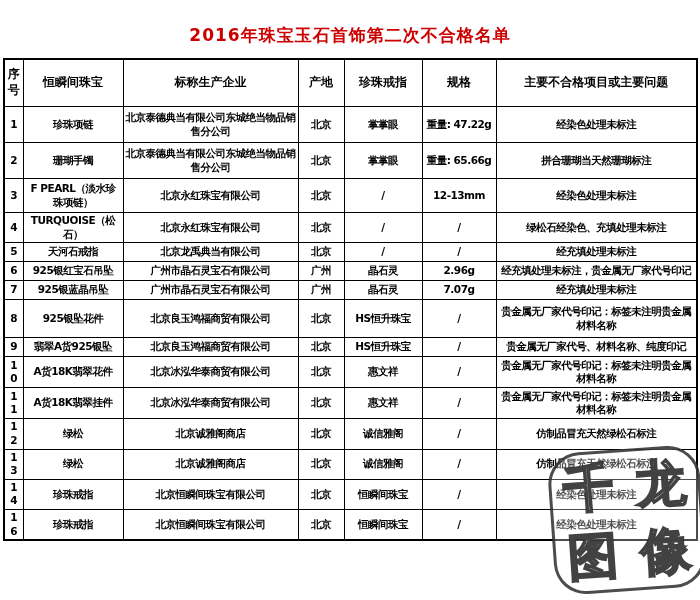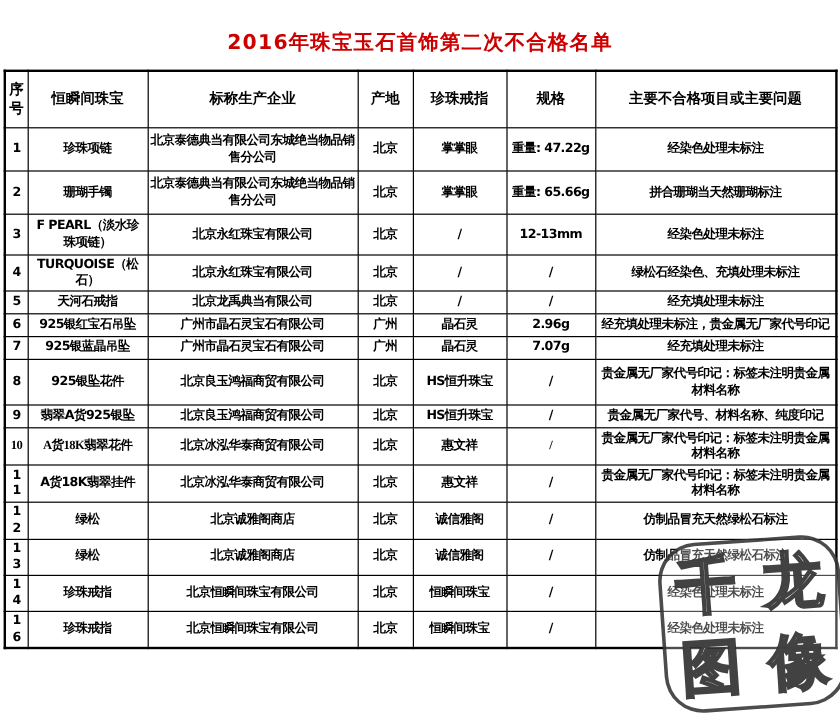--- a/index.html
+++ b/index.html
@@ -23,21 +23,21 @@
     line-height:1.3;
   }
   table.report th { font-size:12px; height:44px; }
   table.report td { font-size:10.5px; letter-spacing:-0.5px; }
   
   tbody tr { height:19px; }
   tbody tr:nth-child(1) { height:36px; }
   tbody tr:nth-child(2) { height:36px; }
   tbody tr:nth-child(3) { height:34px; }
   tbody tr:nth-child(8) { height:38px; }
-  tbody tr:nth-child(10){ height:31px;font-family:Liberation Serif, serif; }
+  tbody tr:nth-child(10){ height:31px; }
   tbody tr:nth-child(11){ height:31px;margin-top:47px; }
   tbody tr:nth-child(20){ height:36px; }
   col.c-seq     { width:19px;  }
   col.c-name    { width:100px; }
   col.c-company { width:175px; }
   col.c-origin  { width:46px;  }
   col.c-brand   { width:78px;  }
   col.c-spec    { width:74px;  }
   col.c-problem { width:201px; }
   .watermark {

